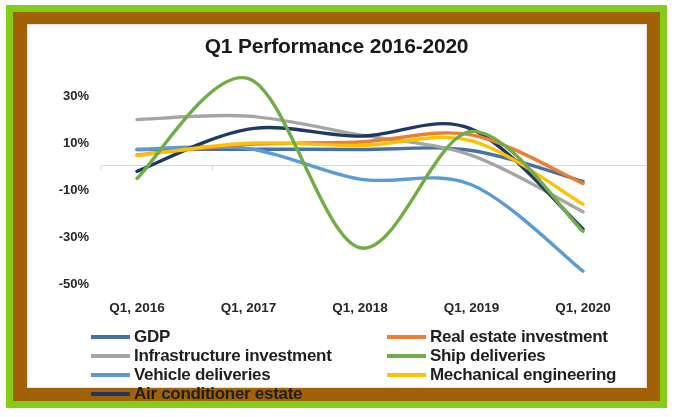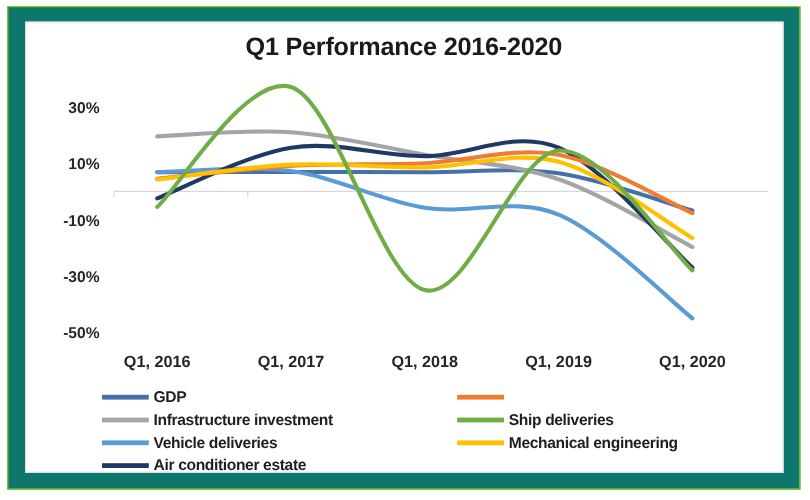--- a/index.html
+++ b/index.html
@@ -13,22 +13,22 @@
     font-family: "Liberation Sans", sans-serif;
     overflow: hidden;
   }
   #chart-card {
     position: absolute;
     left: 6px;
     top: 5px;
     width: 661px;
     height: 403px;
     box-sizing: border-box;
-    background: #0f766e;
-    border: 1px solid #84cc16;
+    background: #a16207;
+    border: 7px solid #84cc16;
     box-shadow: 0 0 0 0 #fff;
     padding-left: 24px;
   }
   #chart-inner-frame {
     position: absolute;
     left: 14px;
     top: 12px;
     right: 13px;
     bottom: 13px;
     box-sizing: border-box;
@@ -85,21 +85,21 @@
   }
   .legend-swatch {
     width: 39px;
     height: 4px;
     flex: 0 0 39px;
     margin-right: 4px;
     border-radius: 0;
   }
   .legend-label {
     font-family: "Liberation Sans", sans-serif;
-    font-size: 13px;
+    font-size: 17px;
     font-weight: bold;
     color: #1f1f1f;
     white-space: nowrap;
     letter-spacing: -0.3px;
   }
 </style>
 </head>
 <body>
 
 <div id="chart-card">
@@ -156,20 +156,21 @@
           <span class="legend-label">Vehicle deliveries</span>
         </div>
         <div class="legend-item">
           <span class="legend-swatch" style="background: rgb(32, 56, 100);"></span>
           <span class="legend-label">Air conditioner estate</span>
         </div>
       </div>
     <div class="legend-col right" id="legend-right">
         <div class="legend-item">
           <span class="legend-swatch" style="background: rgb(237, 125, 49);"></span>
+          <span class="legend-label">Real estate investment</span>
         </div>
         <div class="legend-item">
           <span class="legend-swatch" style="background: rgb(112, 173, 71);"></span>
           <span class="legend-label">Ship deliveries</span>
         </div>
         <div class="legend-item">
           <span class="legend-swatch" style="background: rgb(255, 192, 0);"></span>
           <span class="legend-label">Mechanical engineering</span>
         </div>
       </div>

